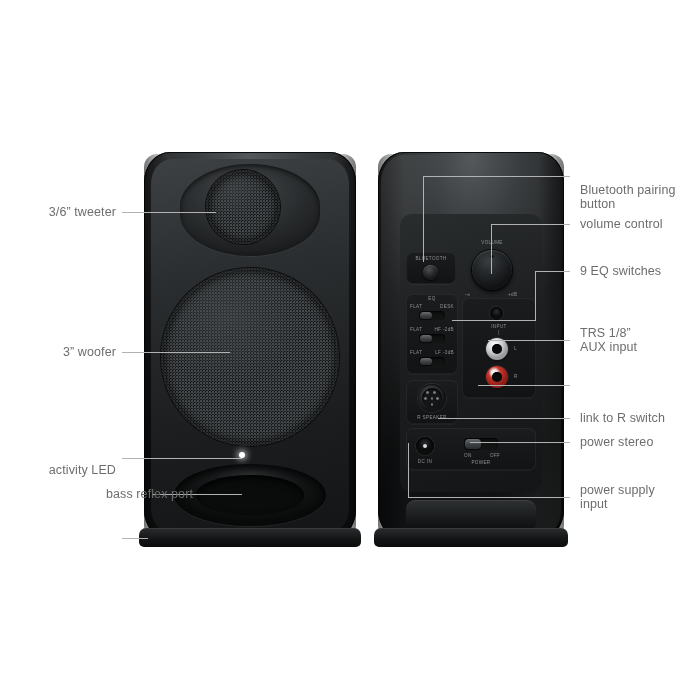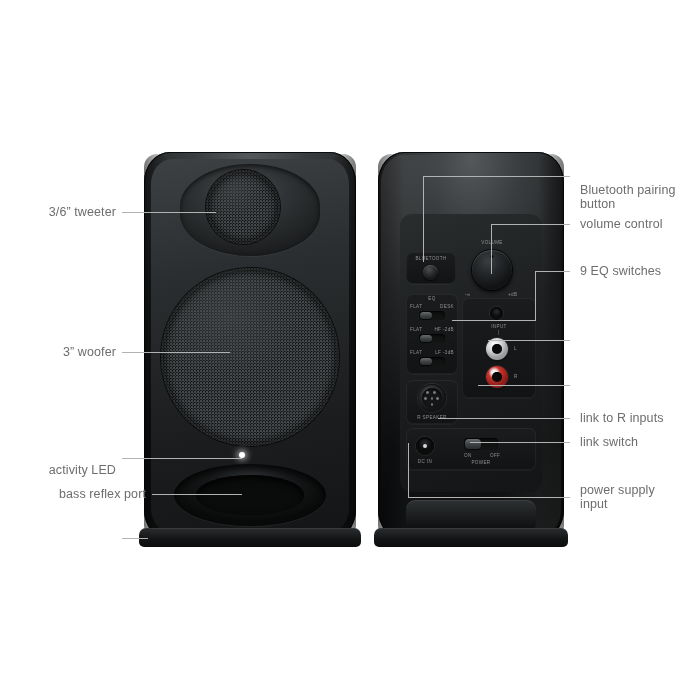--- a/index.html
+++ b/index.html
@@ -251,24 +251,26 @@
   <div class="leader h" style="left:438px;top:418px;width:132px;"></div>
 
   <div class="leader h" style="left:470px;top:442px;width:100px;"></div>
 
   <div class="leader v" style="left:408px;top:443px;height:54px;"></div>
   <div class="leader h" style="left:408px;top:497px;width:162px;"></div>
 
   <div class="callout left" style="left:0;top:205px;width:116px;">3/6” tweeter</div>
   <div class="callout left" style="left:0;top:345px;width:116px;">3” woofer</div>
   <div class="callout left" style="left:0;top:451px;width:116px;margin-top:12px;">activity LED</div>
-  <div class="callout left" style="left:0;top:487px;width:146px;">bass reflex port</div>
+  <div class="callout left" style="left:0;top:487px;width:146px;padding-left:47px;">bass reflex port</div>
 
   <div class="callout right" style="left:580px;top:183px;width:120px;">Bluetooth pairing
 button</div>
   <div class="callout right" style="left:580px;top:217px;width:120px;">volume control</div>
   <div class="callout right" style="left:580px;top:264px;width:120px;">9 EQ switches</div>
-  <div class="callout right" style="left:580px;top:411px;width:120px;">link to R inputs</div>
-  <div class="callout right" style="left:580px;top:435px;width:120px;">link switch</div>
+  <div class="callout right" style="left:580px;top:326px;width:120px;">TRS 1/8”
+AUX input</div>
+  <div class="callout right" style="left:580px;top:411px;width:120px;">link to R switch</div>
+  <div class="callout right" style="left:580px;top:435px;width:120px;">power stereo</div>
   <div class="callout right" style="left:580px;top:483px;width:120px;">power supply
 input</div>
 
 </div>
 
 </body></html>

